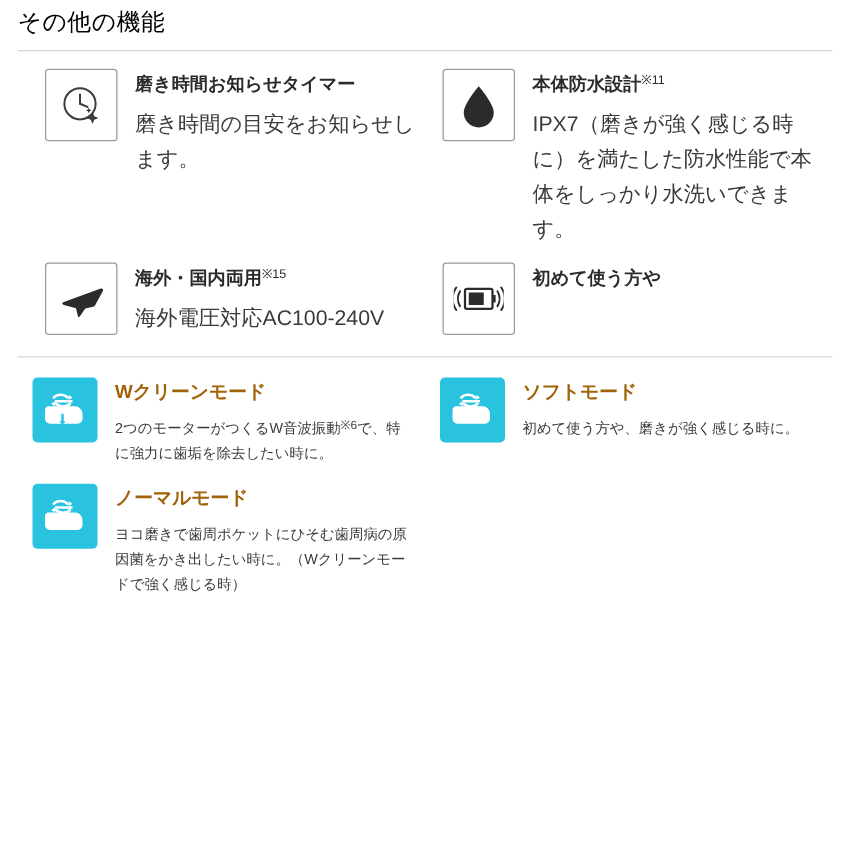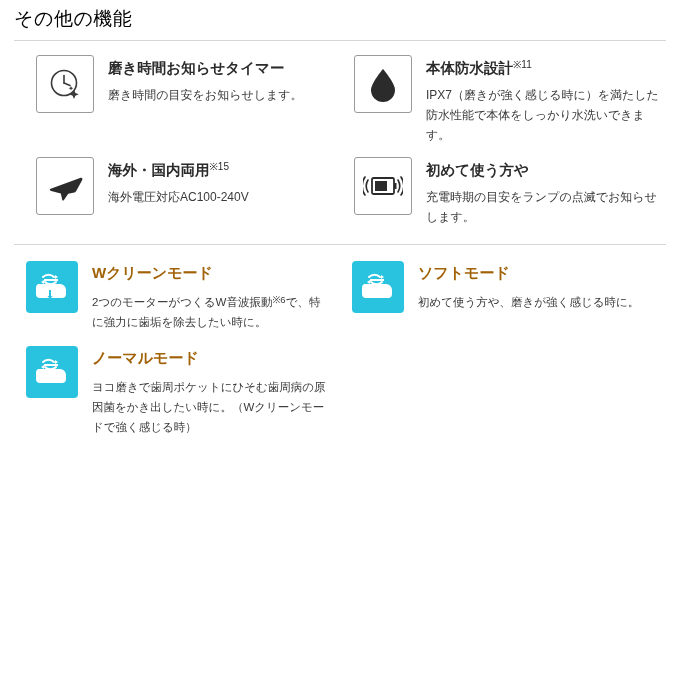--- a/index.html
+++ b/index.html
@@ -63,21 +63,21 @@
   .feat-body { flex: 1; padding-right: 6px; }
   .feat-title {
     font-size: 14.5px;
     font-weight: 700;
     color: #2b2b2b;
     line-height: 1.25;
     margin: 4px 0 9px 0;
   }
   .feat-title .sup { font-size: 10px; font-weight: 400; vertical-align: top; text-align: right; }
   .feat-desc {
-    font-size: 12px;
+    font-size: 17px;
     line-height: 1.65;
     color: #3a3a3a;
   }
 
   
   .modes-grid {
     display: flex;
     flex-wrap: wrap;
     padding: 16px 14px 0 14px;
   }
@@ -173,21 +173,20 @@
           <rect x="12" y="11" width="12" height="10" fill="#2b2b2b"></rect>
           <rect x="31" y="13" width="2.5" height="6" fill="#2b2b2b"></rect>
           <path d="M5 10 a8 10 0 0 0 0 12" fill="none" stroke="#2b2b2b" stroke-width="1.6" stroke-linecap="round"></path>
           <path d="M2 7 a12 14 0 0 0 0 18" fill="none" stroke="#2b2b2b" stroke-width="1.6" stroke-linecap="round"></path>
           <path d="M35 10 a8 10 0 0 1 0 12" fill="none" stroke="#2b2b2b" stroke-width="1.6" stroke-linecap="round"></path>
           <path d="M38 7 a12 14 0 0 1 0 18" fill="none" stroke="#2b2b2b" stroke-width="1.6" stroke-linecap="round"></path>
         </svg>
       </div>
       <div class="feat-body">
         <div class="feat-title"><span>初めて使う方や</span><span class="sup"></span></div>
-        <div class="feat-desc">充電時期の目安をランプの点滅でお知らせします。</div>
       </div>
     </div>
 
   </div>
 
   <div class="rule"></div>
 
   <div class="modes-grid">
 
     <div class="mode">

